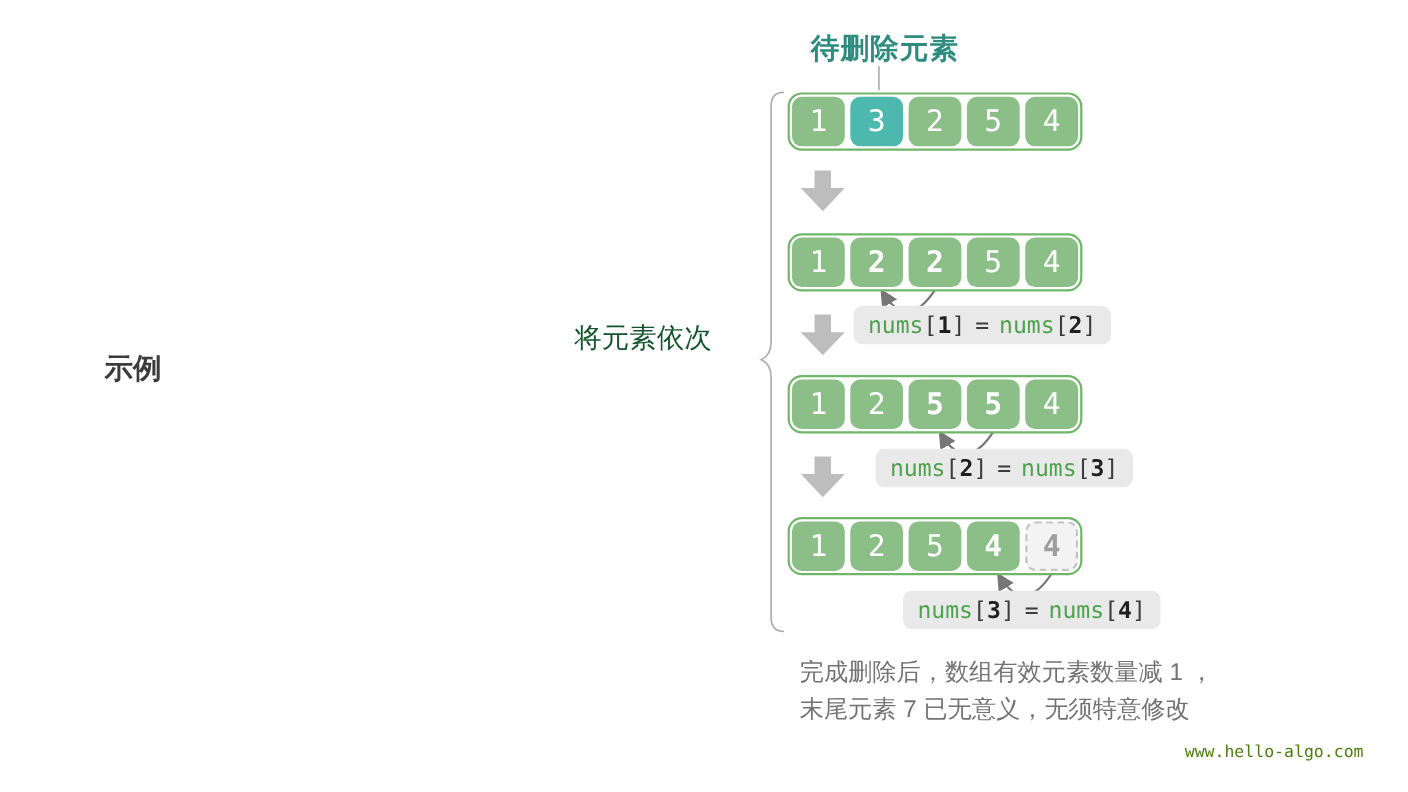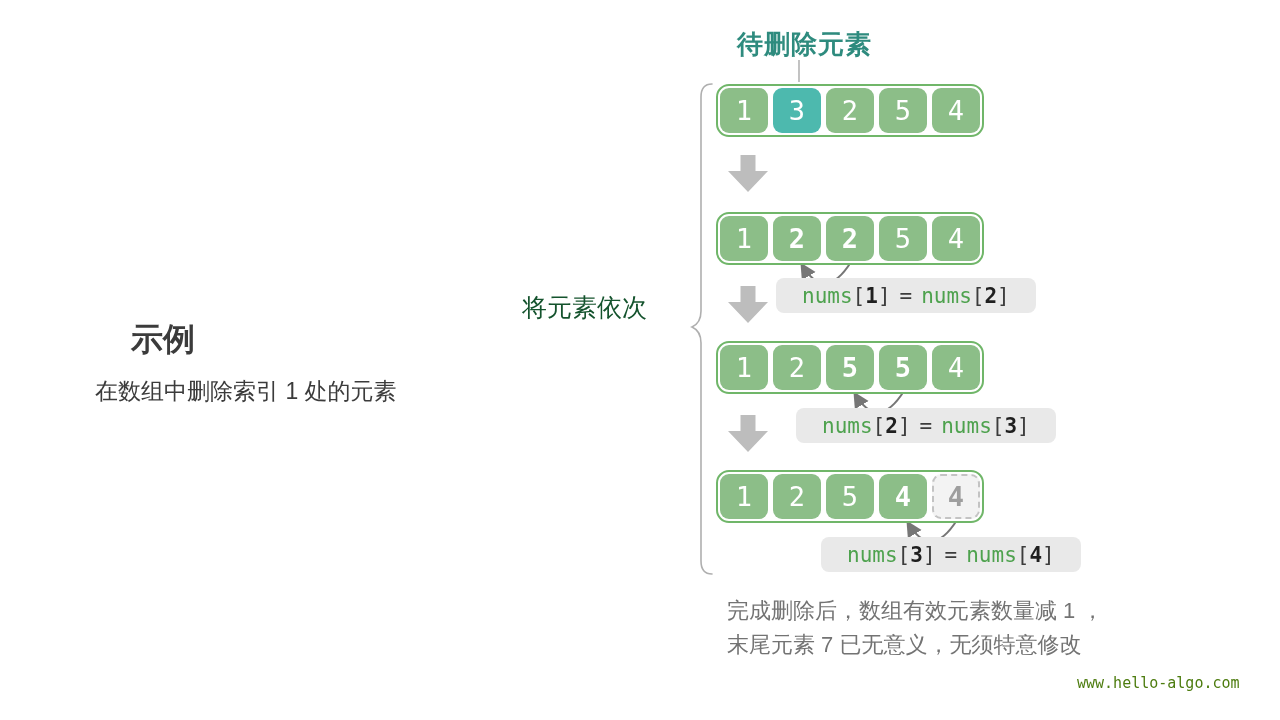--- a/index.html
+++ b/index.html
@@ -28,25 +28,24 @@
     font-weight: bold;
     color: #2E8B7E;
     letter-spacing: 1px;
     white-space: nowrap;
   }
   .example-block {
     position: absolute;
     left: 95px; top: 318px;
   }
   .example-heading {
-    font-size: 32px;
+    font-size: 26px;
     font-weight: bold;
     color: #3B3B3B;
     margin-bottom: 14px;
-    margin-left: 36px;
   }
   .example-desc {
     font-size: 23px;
     color: #3B3B3B;
     white-space: nowrap;
   }
   .side-note {
     position: absolute;
     left: 522px; top: 288px;
     font-size: 25px;
@@ -88,21 +87,21 @@
     color: #9E9E9E;
     font-weight: bold;
   }
   .code-label {
     position: absolute;
     height: 35px;
     background: #E9E9E9;
     border-radius: 8px;
     display: flex;
     align-items: center;
-    padding: 0 26px;
+    padding: 0 13px;
     font-family: "DejaVu Sans Mono", monospace;
     font-size: 21px;
     white-space: pre;
   }
   .code-fn { color: #4EA24E; }
   .code-punct { color: #3C3C3C; }
   .code-idx { color: #1F1F1F; font-weight: bold; }
   .code-eq { color: #3C3C3C; margin: 0 9px; }
   .footer-note {
     position: absolute;
@@ -143,21 +142,20 @@
 
     <path d="M 851 262 Q 825 303 802 265" fill="none" stroke="#767676" stroke-width="2" marker-end="url(#ah)"></path>
     <path d="M 904 391 Q 878 432 855 394" fill="none" stroke="#767676" stroke-width="2" marker-end="url(#ah)"></path>
     <path d="M 957 520 Q 931 561 908 523" fill="none" stroke="#767676" stroke-width="2" marker-end="url(#ah)"></path>
   </svg>
 
   <div class="pending-title">待删除元素</div>
 
   <div class="example-block">
     <div class="example-heading">示例</div>
-    <div class="example-desc">在数组中删除索引 1 处的元素</div>
   </div>
 
   <div class="side-note">
     <div>将元素依次</div>
   </div>
 
   <div id="rows-container">
       <div class="array-row" style="top: 84px;">
         <div class="array-cell">1</div>
         <div class="array-cell highlight">3</div>

